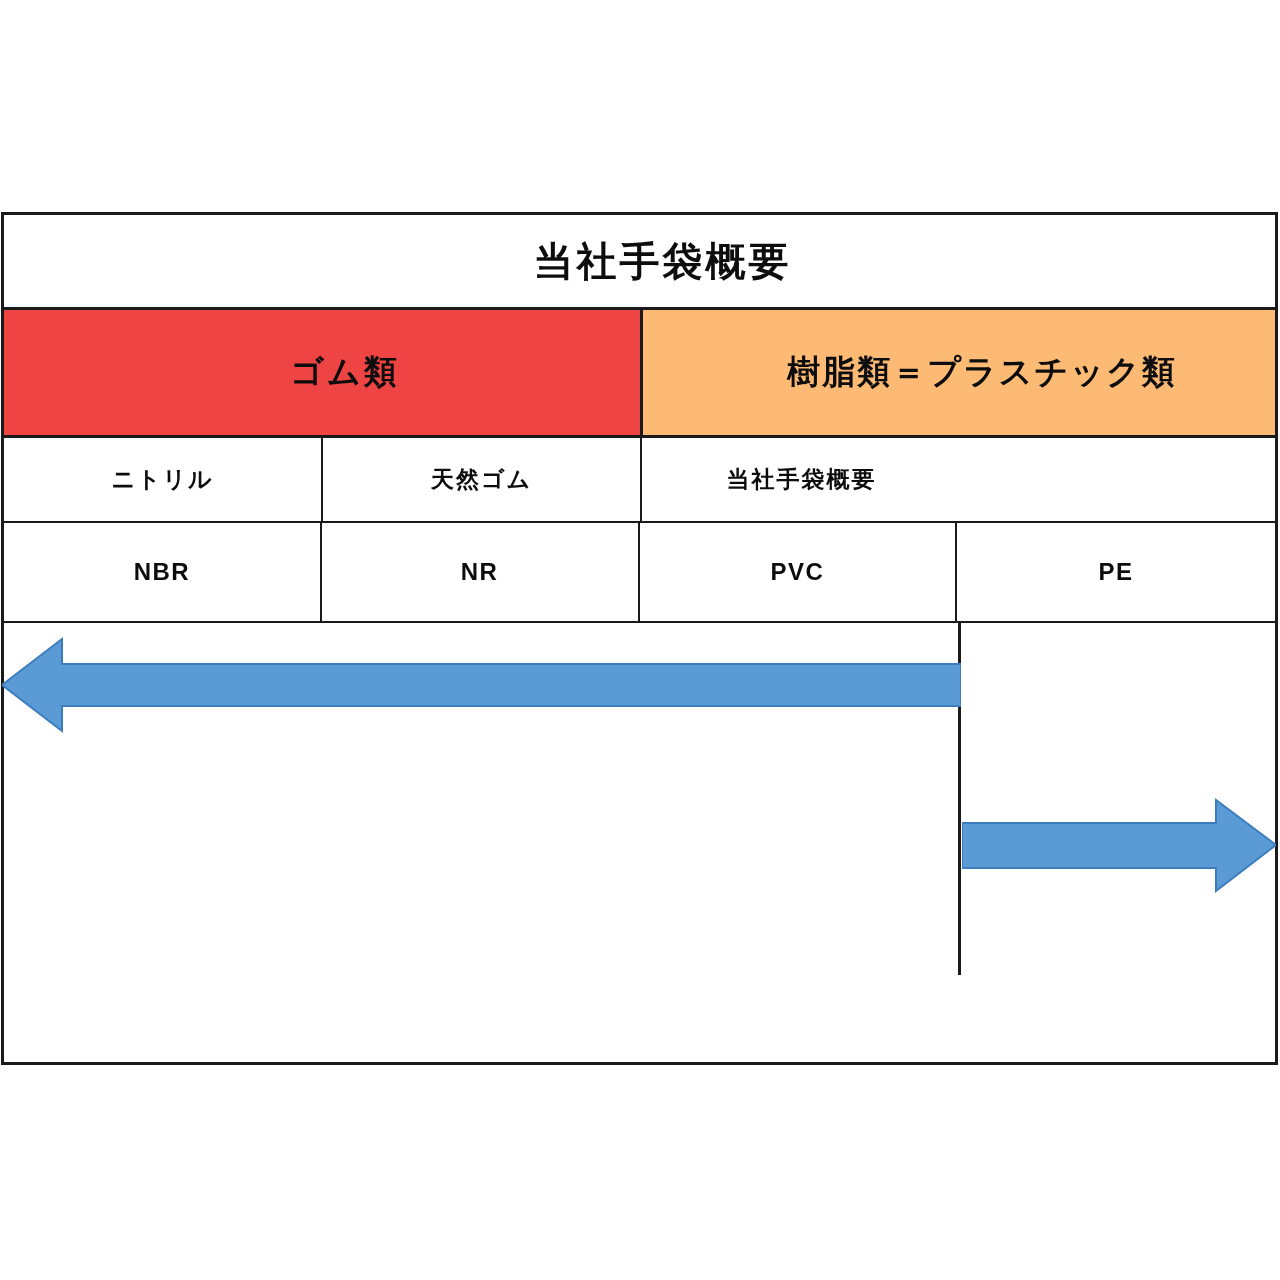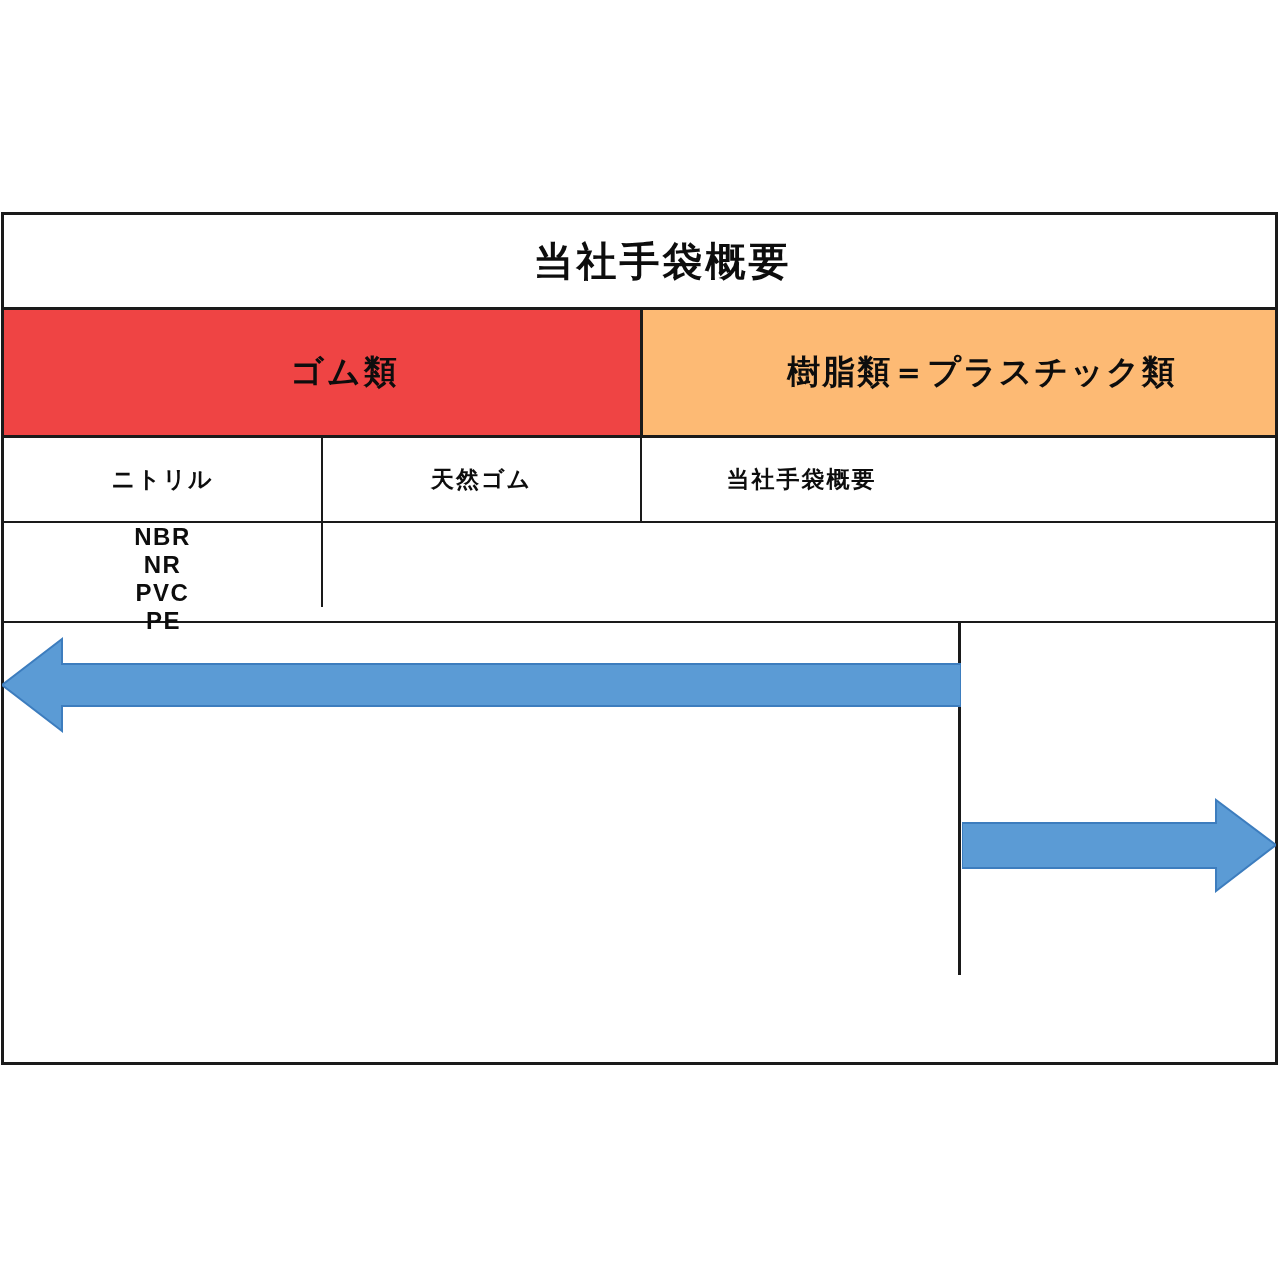--- a/index.html
+++ b/index.html
@@ -79,21 +79,21 @@
     background: #fdba74;
     font-size: 33px;
     letter-spacing: 2px;
   }
 
   
   .row-data {
     border-bottom: 2px solid #1a1a1a;
   }
   .row-names   { height: 85px; }
-  .row-abbrev  { height: 100px; flex-direction: column; }
+  .row-abbrev  { height: 100px; }
   .row-extra   { height: 85px; border-bottom: 3px solid #1a1a1a; }
 
   .col {
     width: 319px;
     border-right: 2px solid #1a1a1a;
     box-sizing: border-box;
     display: flex;
     align-items: center;
     justify-content: center;
     font-weight: bold;

